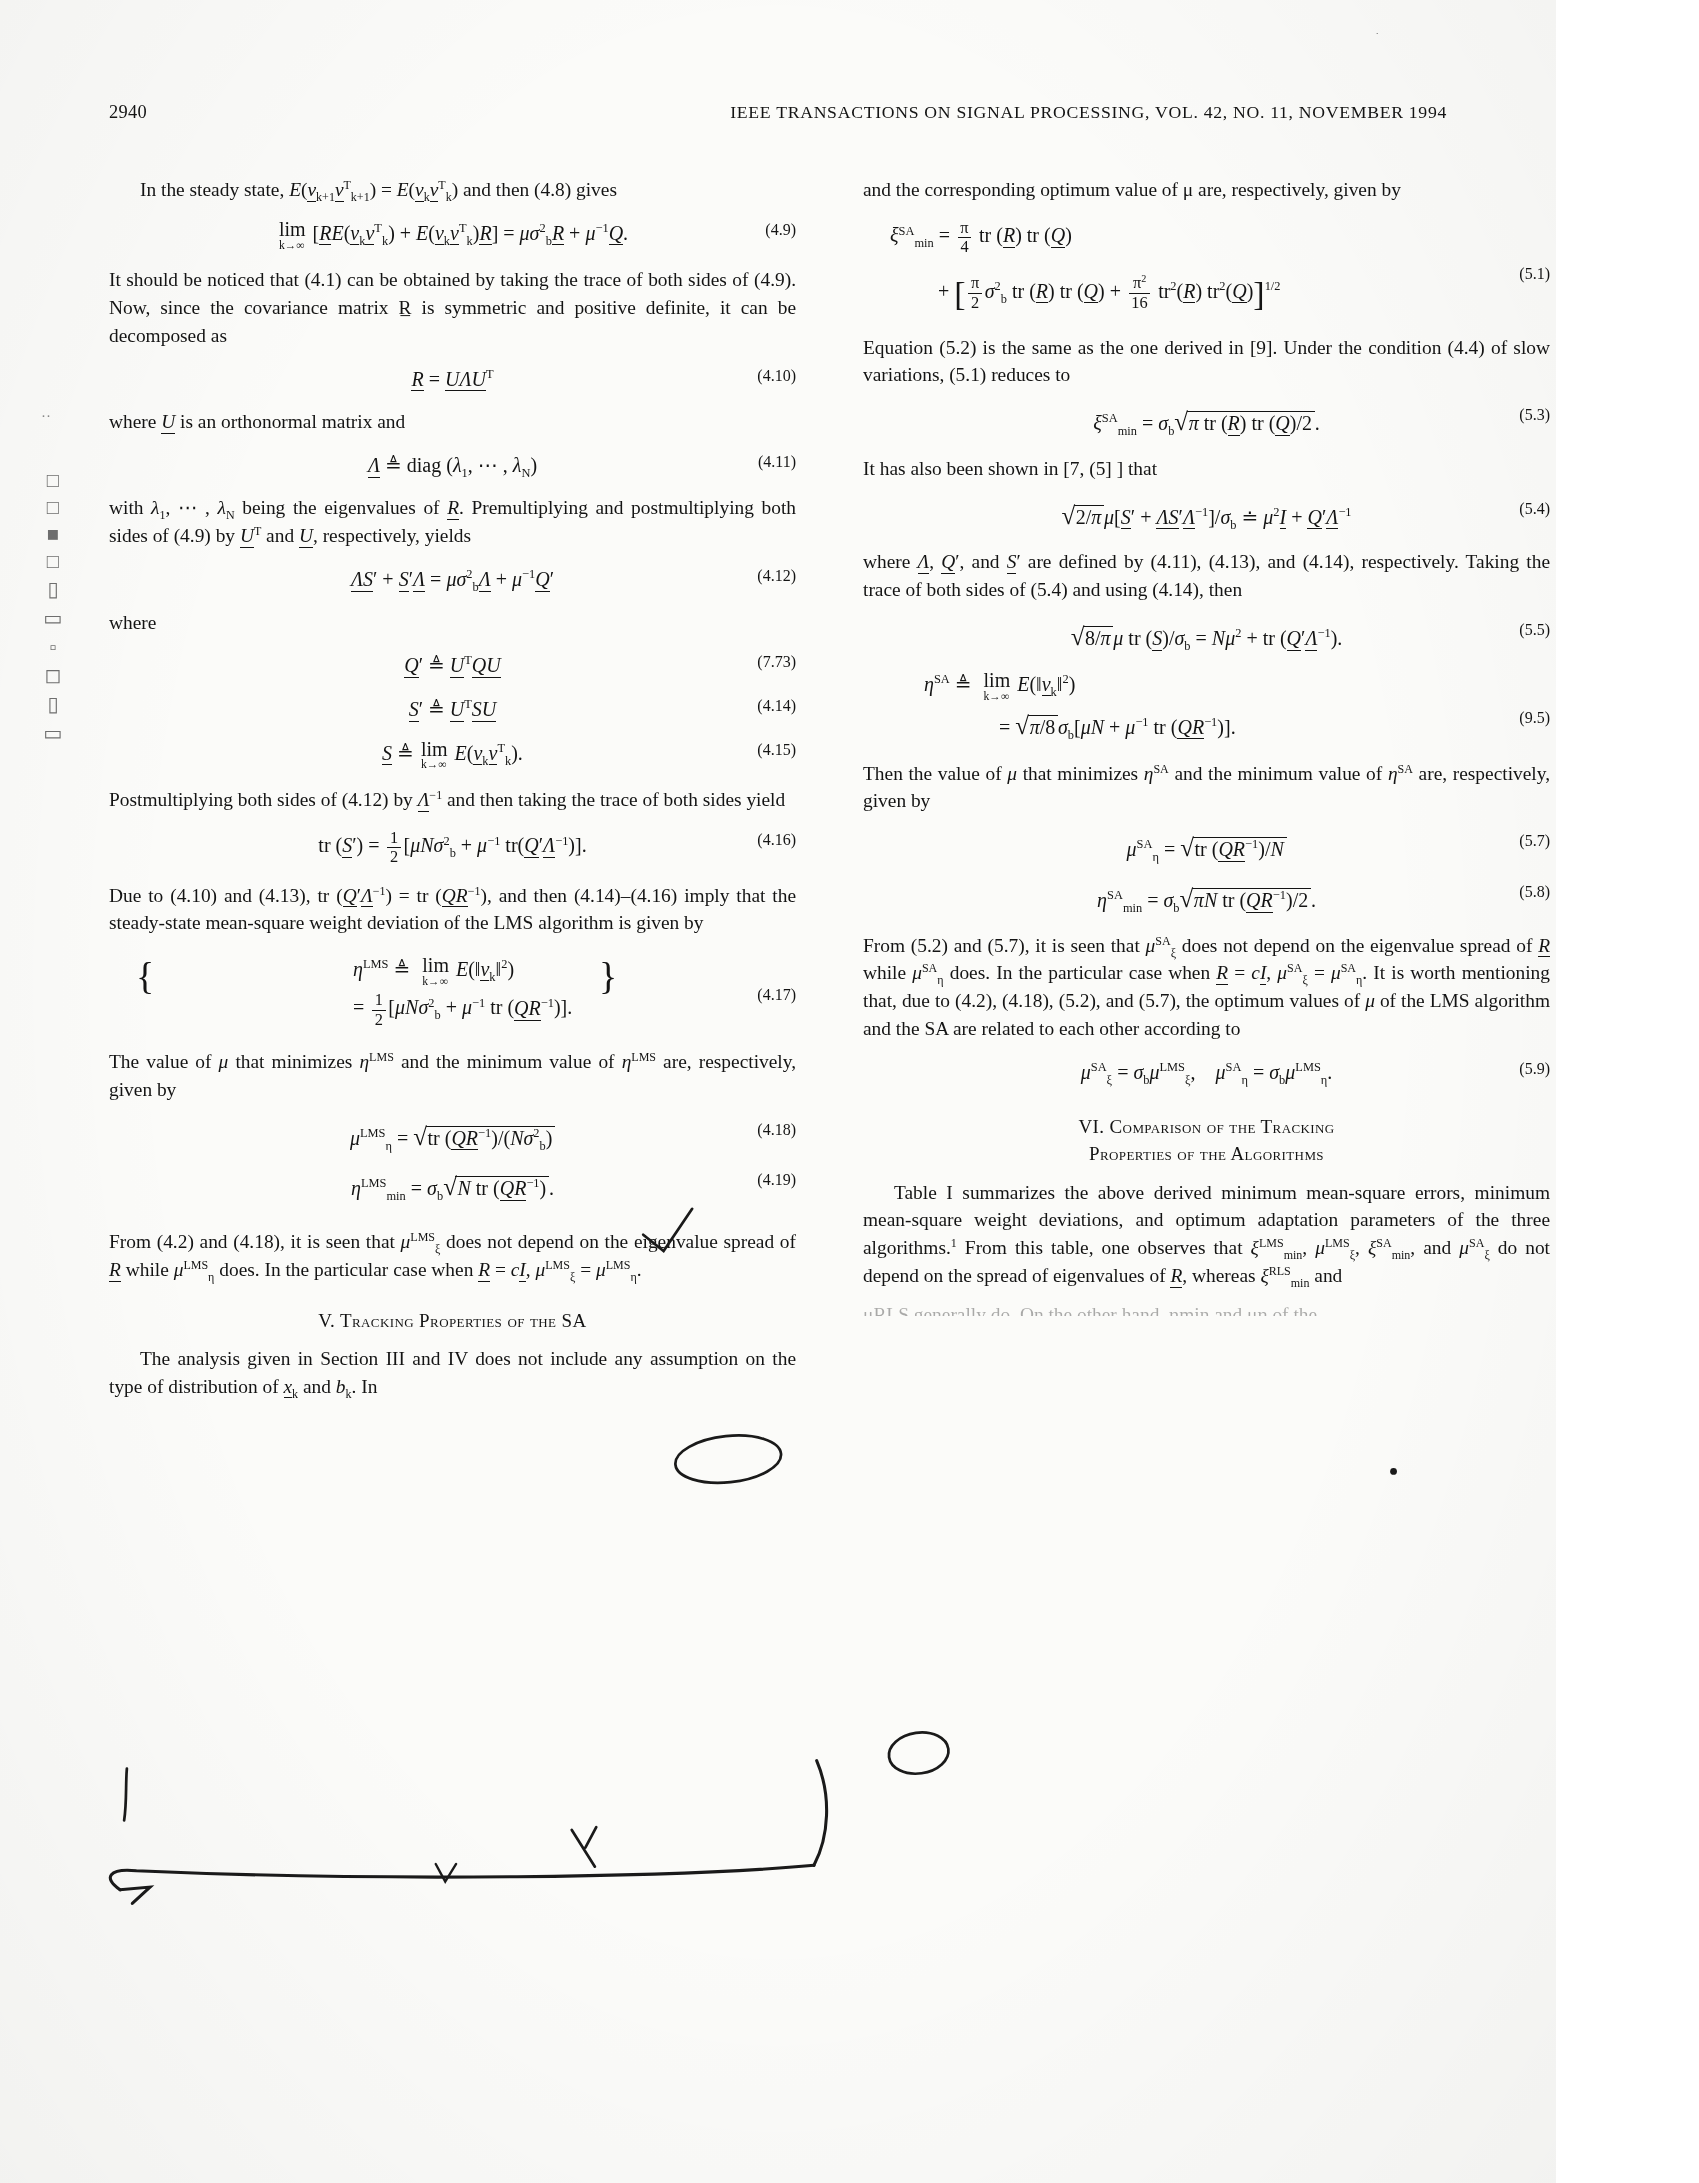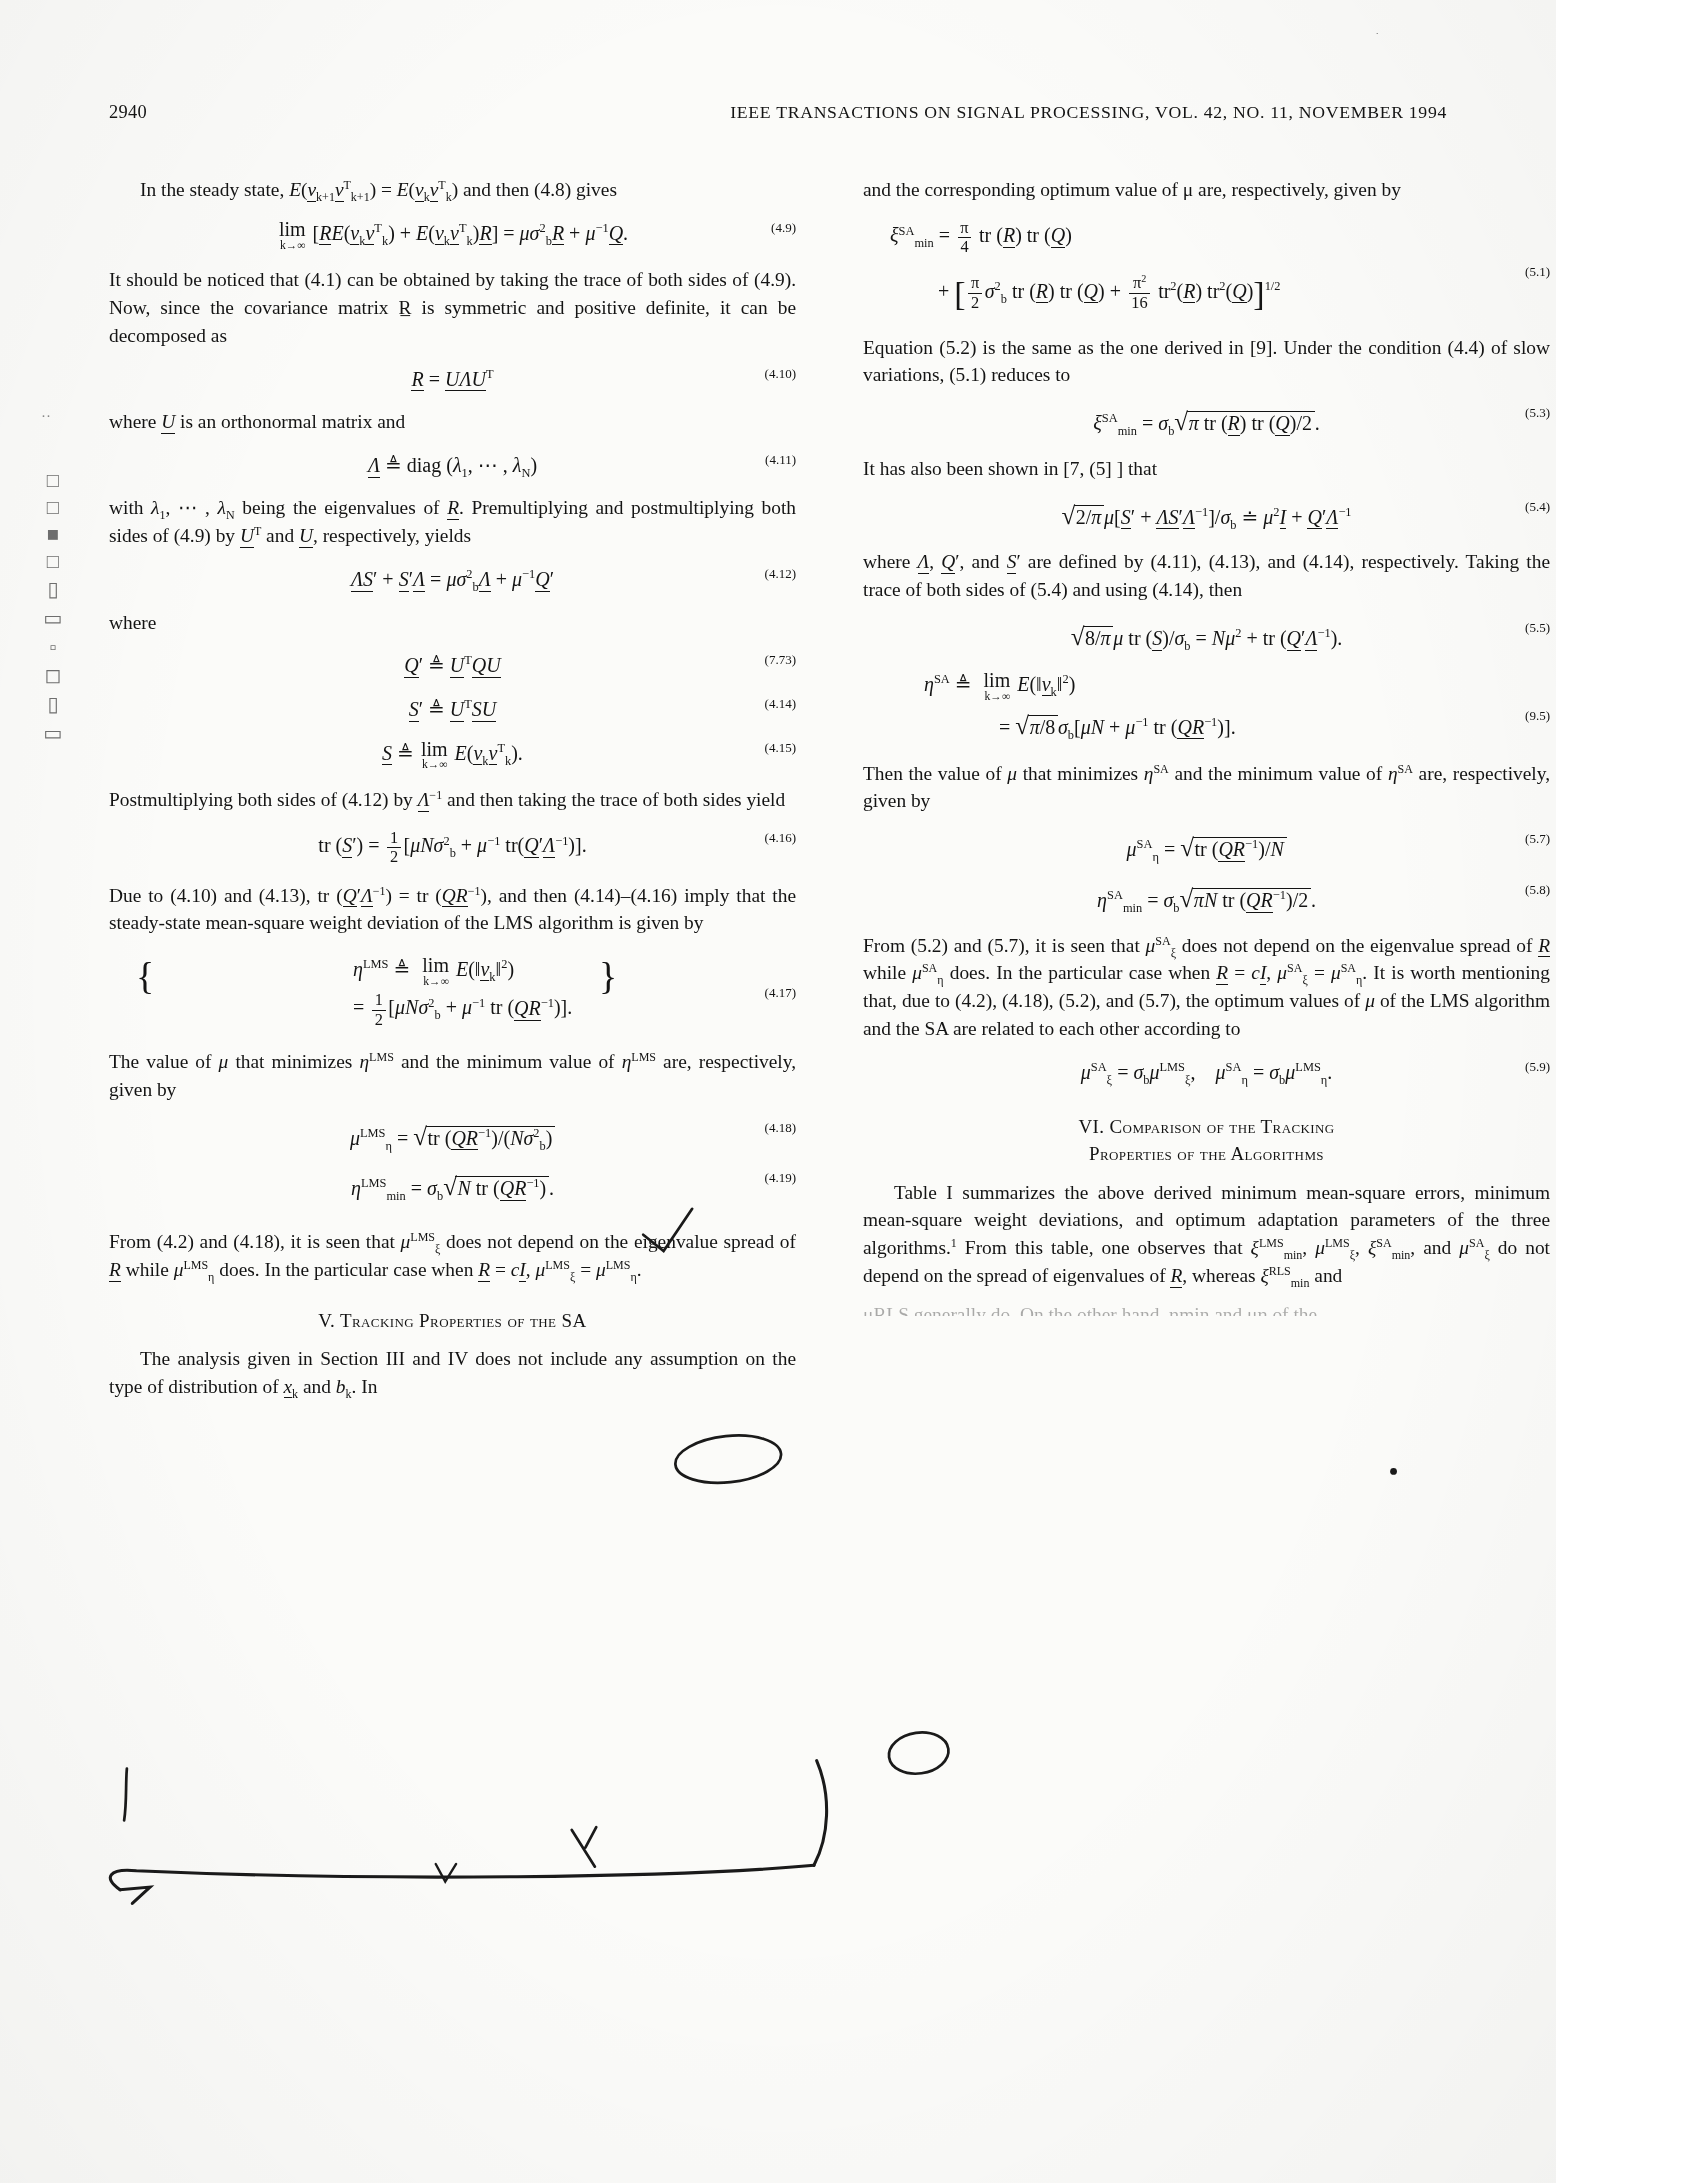--- a/index.html
+++ b/index.html
@@ -81,21 +81,21 @@
   .eq {
     position: relative;
     margin: 15px 0 15px 0;
     text-align: center;
     font-size: 20px;
   }
   .eq .num {
     position: absolute;
     right: 0;
     top: 0;
-    font-size: 13px;
+    font-size: 16px;
   }
   .eq .body {
     display: inline-block;
     text-align: left;
   }
 
   
   .it { font-style: italic; }
   .uline { border-bottom: 1.1px solid #141414; padding-bottom: 0.7px; }
   sub, sup { font-size: 0.62em; line-height: 0; }
@@ -112,21 +112,21 @@
     font-size: 0.82em;
     line-height: 1.12;
     margin: 0 2.7px;
   }
   .frac .top { display: block; padding: 0 2.7px; }
   .frac .bot { display: block; border-top: 1.1px solid #141414; padding: 0 2.7px; }
   .bigbr { font-size: 1.9em; vertical-align: -0.30em; font-weight: 300; }
   .lim {
     display: inline-block;
     vertical-align: middle;
-    text-align: right;
+    text-align: left;
     font-size: 1em;
     line-height: 1.0;
     margin: 0 2px;
   }
   .lim .l1 { display: block; }
   .lim .l2 { display: block; font-size: 0.58em; margin-top: 0.7px; }
 
   h2.section {
     text-align: center;
     font-size: 19px;

